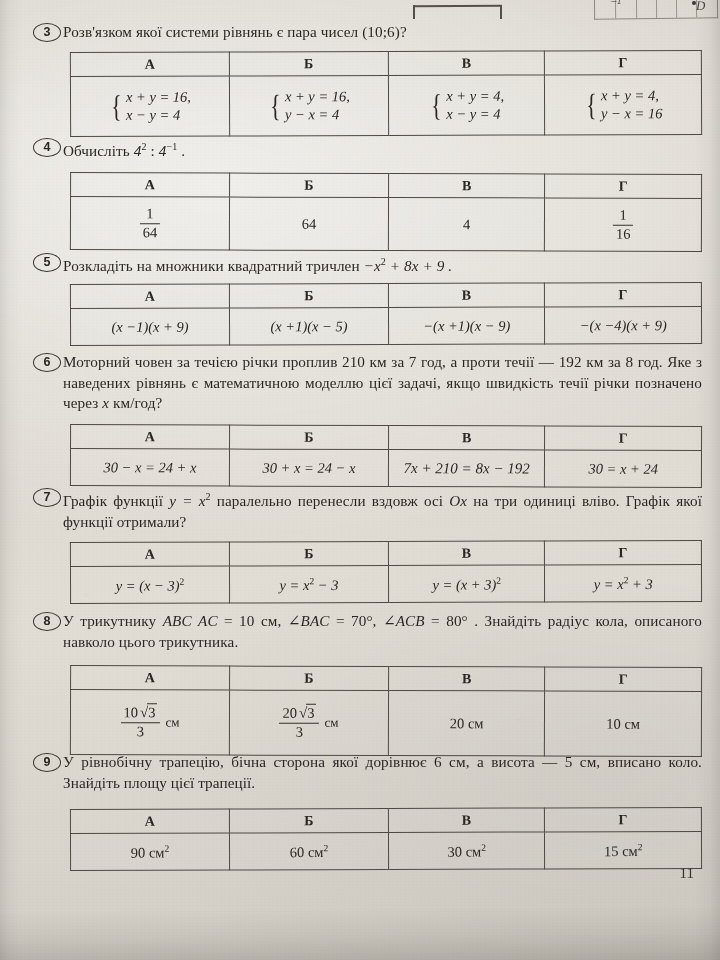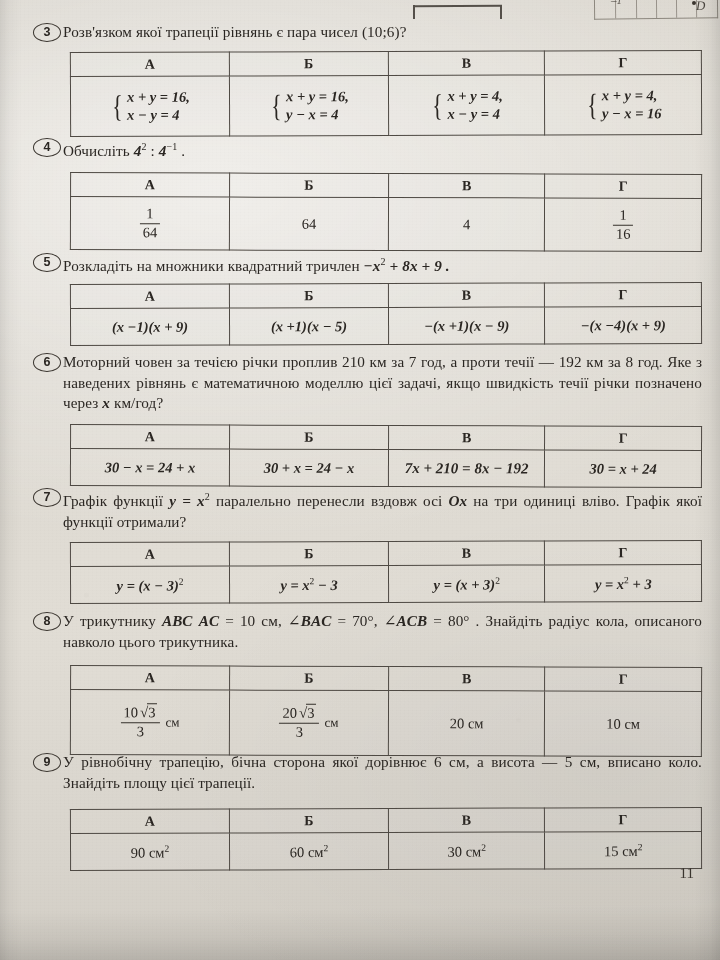--- a/index.html
+++ b/index.html
@@ -157,21 +157,21 @@
     height: 17px;
     border: 1.3px solid #3a352f;
     border-radius: 50%;
     font-size: 12.5px;
     font-weight: bold;
     line-height: 16px;
     text-align: center;
     color: #2b2723;
     font-family: "Liberation Sans", sans-serif;
   }
-  .mth { font-style: italic; font-family: "Liberation Serif", serif; font-weight: bold; }
+  .mth { font-style: italic; font-family: "Liberation Serif", serif; }
   .up { vertical-align: super; font-size: .66em; font-style: normal; }
 
   
   .atable {
     position: absolute;
     left: 70px;
     width: 632px;
     border-collapse: collapse;
     table-layout: fixed;
     background: rgba(255,255,255,0.04);
@@ -274,21 +274,21 @@
       <div class="v" style="left:101px"></div>
 
     </div>
     <div id="frag-minus">–1</div>
     <div id="frag-dot"></div>
     <div id="frag-d">D</div>
   </div>
 
   <div class="q" style="top:22px">
     <div class="q-head">
-      <span class="q-num">3</span><span>Розв'язком якої трапеції рівнянь є пара чисел </span><span>(10;6)?</span>
+      <span class="q-num">3</span><span>Розв'язком якої системи рівнянь є пара чисел </span><span>(10;6)?</span>
     </div>
   </div>
   <table class="atable skewA" style="top:51px">
     <tbody>
         <tr>
       <th style="width:25.2%">А</th>
       <th style="width:25.2%">Б</th>
       <th style="width:24.8%">В</th>
       <th style="width:24.8%">Г</th>
     </tr>

